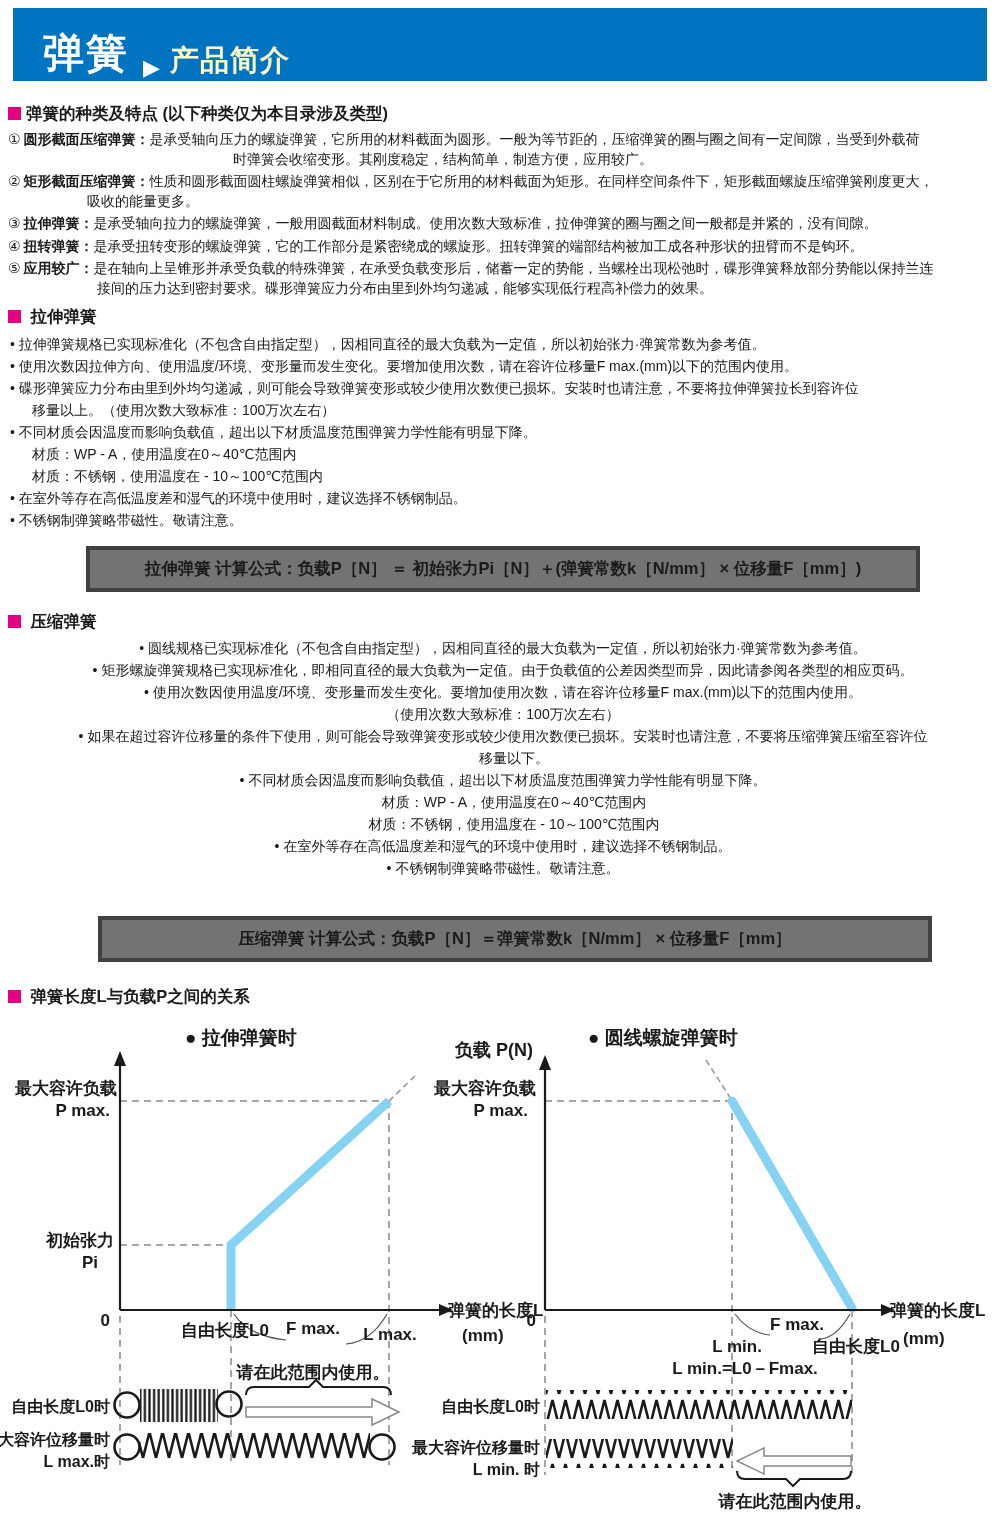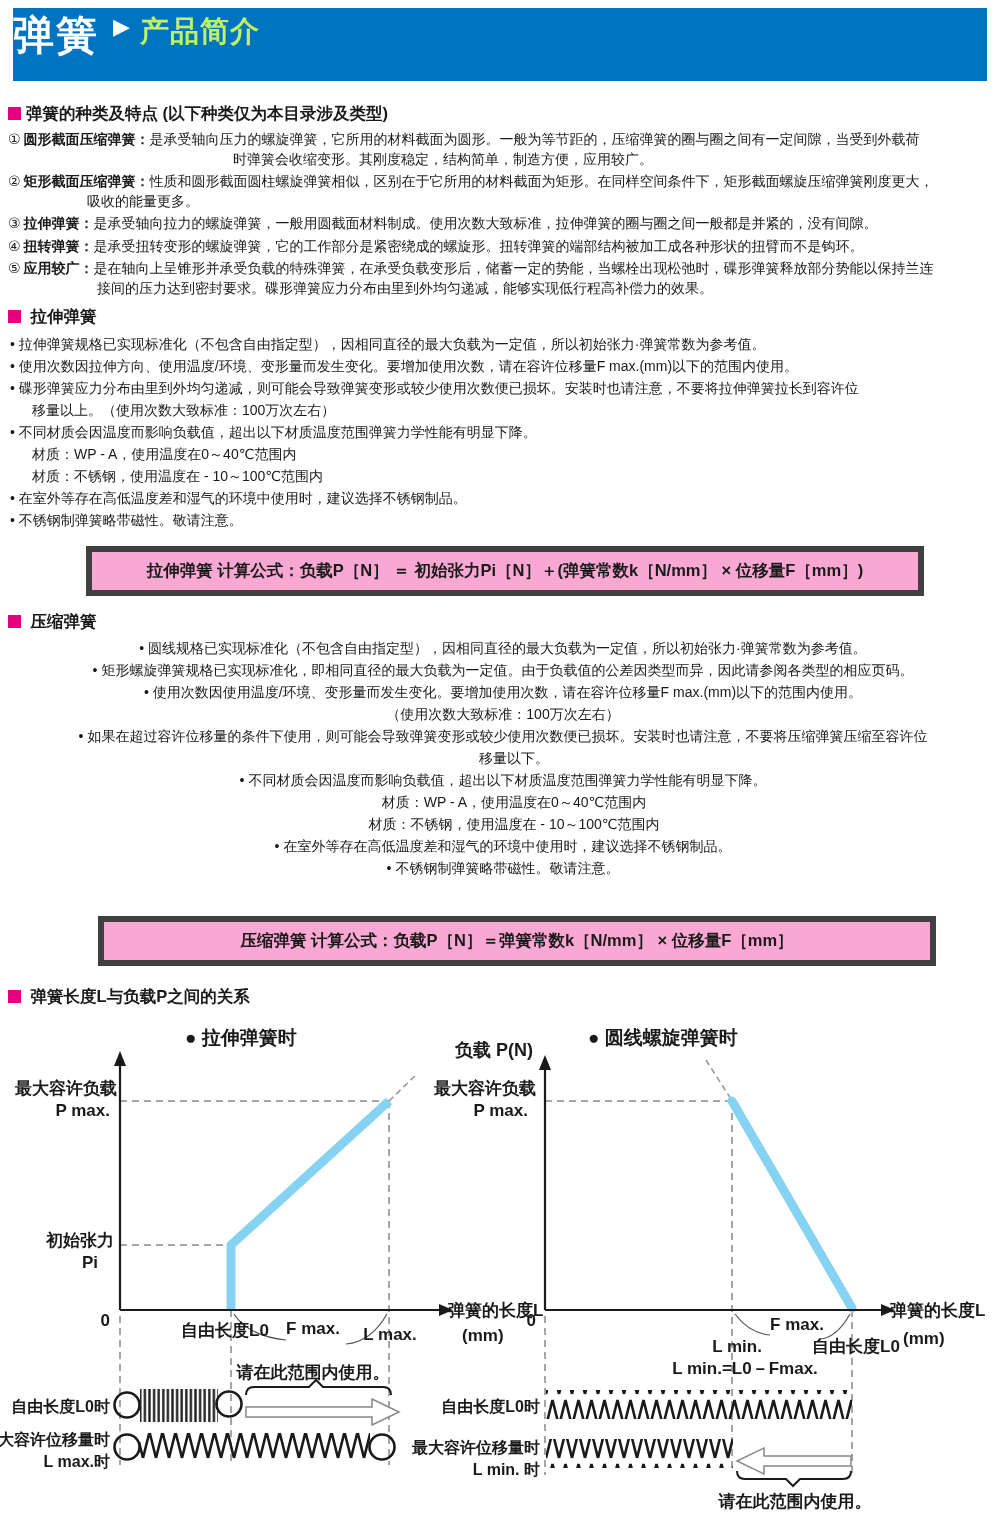--- a/index.html
+++ b/index.html
@@ -1,44 +1,44 @@
 <!DOCTYPE html>
 <html><head>
 <meta charset="utf-8">
 <style>
   html,body{margin:0;padding:0;background:#ffffff;}
   #page{position:relative;width:1000px;height:1513px;background:#fff;overflow:hidden;
         font-family:"Liberation Sans","DejaVu Sans",sans-serif;color:#1a1a1a;}
   
   .hdr{position:absolute;top:8px;left:13px;width:974px;height:73px;background:#0073c1;
-       display:flex;align-items:flex-start;box-sizing:border-box;}
+       display:flex;align-items:flex-end;padding-left:30px;box-sizing:border-box;}
   .hdr .t-main{color:#fff;font-size:41px;font-weight:900;letter-spacing:2px;}
   .hdr .t-arrow{color:#fff;font-size:22px;margin:6px 10px 0 14px;}
-  .hdr .t-sub{color:#bef264;font-size:29px;font-weight:800;margin-top:4px;letter-spacing:1px;}
+  .hdr .t-sub{color:#fef9c3;font-size:29px;font-weight:800;margin-top:4px;letter-spacing:1px;}
   
   .sec-h{position:absolute;left:8px;font-size:16.5px;font-weight:bold;white-space:nowrap;}
   .sec-h .sq{display:inline-block;width:13px;height:13px;background:#e4007f;margin-right:5px;vertical-align:-1px;}
   
   .tlist{position:absolute;left:8px;top:130px;width:988px;}
   .trow{font-size:14px;line-height:19.5px;white-space:nowrap;}
   .trow .tnum{margin-right:3px;}
   .trow .tlabel{font-weight:bold;}
   .trow.gap{margin-top:3px;}
   .trow.cont-a{padding-left:222px;}
   .trow.cont-b{padding-left:76px;}
   .trow.cont-e{padding-left:86px;}
   
   .blist{position:absolute;left:8px;width:988px;}
   #ext-list{top:333px;}
   #comp-list{top:637px;text-align:center;}
   .brow{font-size:14px;line-height:22px;white-space:nowrap;padding-left:2px;}
   .brow.ind{padding-left:24px;}
   
-  .fbox{position:absolute;left:86px;width:826px;height:38px;background:#f9a8d4;
-        border:6px solid #404040;display:flex;align-items:center;justify-content:center;
+  .fbox{position:absolute;left:86px;width:826px;height:38px;background:#737373;
+        border:4px solid #404040;display:flex;align-items:center;justify-content:center;
         font-size:16.5px;font-weight:bold;white-space:nowrap;}
   #fbox-ext{top:546px;}
   #fbox-comp{top:916px;margin-left:12px;}
   
   #charts-svg{position:absolute;top:1013px;left:0;}
   #charts-svg text{fill:#1a1a1a;font-weight:600;font-family:"Liberation Sans","DejaVu Sans",sans-serif;}
 </style>
 </head>
 <body>
 

